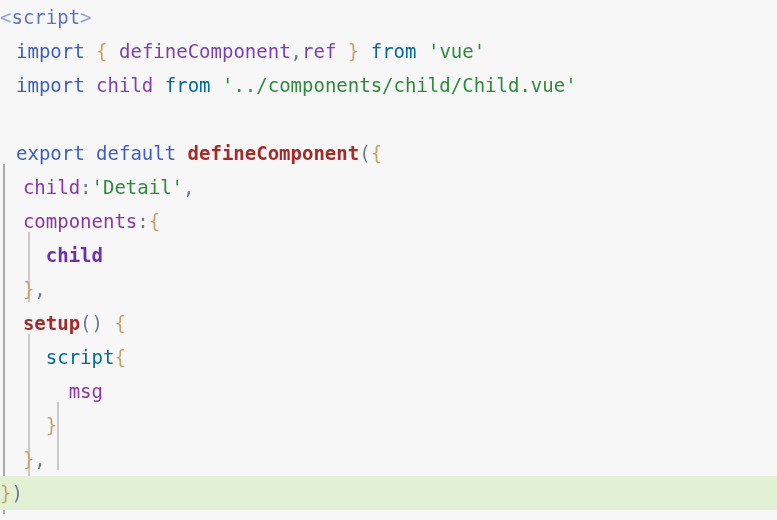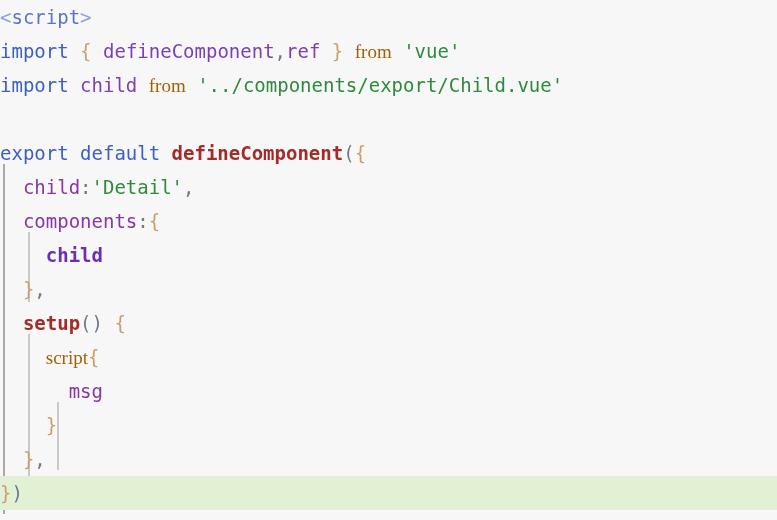--- a/index.html
+++ b/index.html
@@ -53,22 +53,22 @@
     pointer-events: none;
   }
   .guide {
     position: absolute;
     width: 2px;
   }
 
   
   .t-tag        { color: #5b74c8; }
   .t-tagpunc    { color: #93a1d4; }
-  .t-kw         { color: #3d5fc4; }
-  .t-kw2        { color: #a16207; font-family: Liberation Serif, serif; }
+  .t-kw         { color: #3d5fc4; margin-left: 16px; }
+  .t-kw2        { color: #0369a1; }
   .t-ident      { color: #7d3fb5; }
   .t-prop       { color: #8b35a8; }
   .t-fn         { color: #a32b28; font-weight: bold; }
   .t-fn-purple  { color: #6a2fb5; font-weight: bold; }
   .t-str        { color: #2e8b3d; margin-top: 27px; }
   .t-punc       { color: #6e7a8a; }
   .t-brace      { color: #c9a06a; }
   .t-plain      { color: #5a5a66; }
   .t-op         { color: #6e7a8a; }
 </style>
@@ -80,21 +80,21 @@
   <div class="guides">
       <div class="guide" style="left: 3px; top: 164px; height: 350px; background: rgb(169, 169, 169);"></div>
       <div class="guide" style="left: 28px; top: 232px; height: 70px; background: rgb(201, 201, 201);"></div>
       <div class="guide" style="left: 28px; top: 334px; height: 170px; background: rgb(201, 201, 201);"></div>
       <div class="guide" style="left: 57px; top: 402px; height: 68px; background: rgb(201, 201, 201);"></div>
     </div>
 
   <div class="code-area">
       <div class="line"><span class="t-tagpunc">&lt;</span><span class="t-tag">script</span><span class="t-tagpunc">&gt;</span></div>
       <div class="line"><span class="t-kw">import</span><span class="t-plain"> </span><span class="t-brace">{</span><span class="t-plain"> </span><span class="t-ident">defineComponent</span><span class="t-punc">,</span><span class="t-ident">ref</span><span class="t-plain"> </span><span class="t-brace">}</span><span class="t-plain"> </span><span class="t-kw2">from</span><span class="t-plain"> </span><span class="t-str">'vue'</span></div>
-      <div class="line"><span class="t-kw">import</span><span class="t-plain"> </span><span class="t-ident">child</span><span class="t-plain"> </span><span class="t-kw2">from</span><span class="t-plain"> </span><span class="t-str">'../components/export/Child.vue'</span></div>
+      <div class="line"><span class="t-kw">import</span><span class="t-plain"> </span><span class="t-ident">child</span><span class="t-plain"> </span><span class="t-kw2">from</span><span class="t-plain"> </span><span class="t-str">'../components/child/Child.vue'</span></div>
       <div class="line">&nbsp;</div>
       <div class="line"><span class="t-kw">export default </span><span class="t-fn">defineComponent</span><span class="t-punc">(</span><span class="t-brace">{</span></div>
       <div class="line"><span class="t-plain">  </span><span class="t-prop">child</span><span class="t-punc">:</span><span class="t-str">'Detail'</span><span class="t-punc">,</span></div>
       <div class="line"><span class="t-plain">  </span><span class="t-prop">components</span><span class="t-punc">:</span><span class="t-brace">{</span></div>
       <div class="line"><span class="t-plain">    </span><span class="t-fn-purple">child</span></div>
       <div class="line"><span class="t-plain">  </span><span class="t-brace">}</span><span class="t-punc">,</span></div>
       <div class="line"><span class="t-plain">  </span><span class="t-fn">setup</span><span class="t-punc">()</span><span class="t-plain"> </span><span class="t-brace">{</span></div>
       <div class="line"><span class="t-plain">    </span><span class="t-kw2">script</span><span class="t-brace">{</span></div>
       <div class="line"><span class="t-plain">      </span><span class="t-prop">msg</span></div>
       <div class="line"><span class="t-plain">    </span><span class="t-brace">}</span></div>

